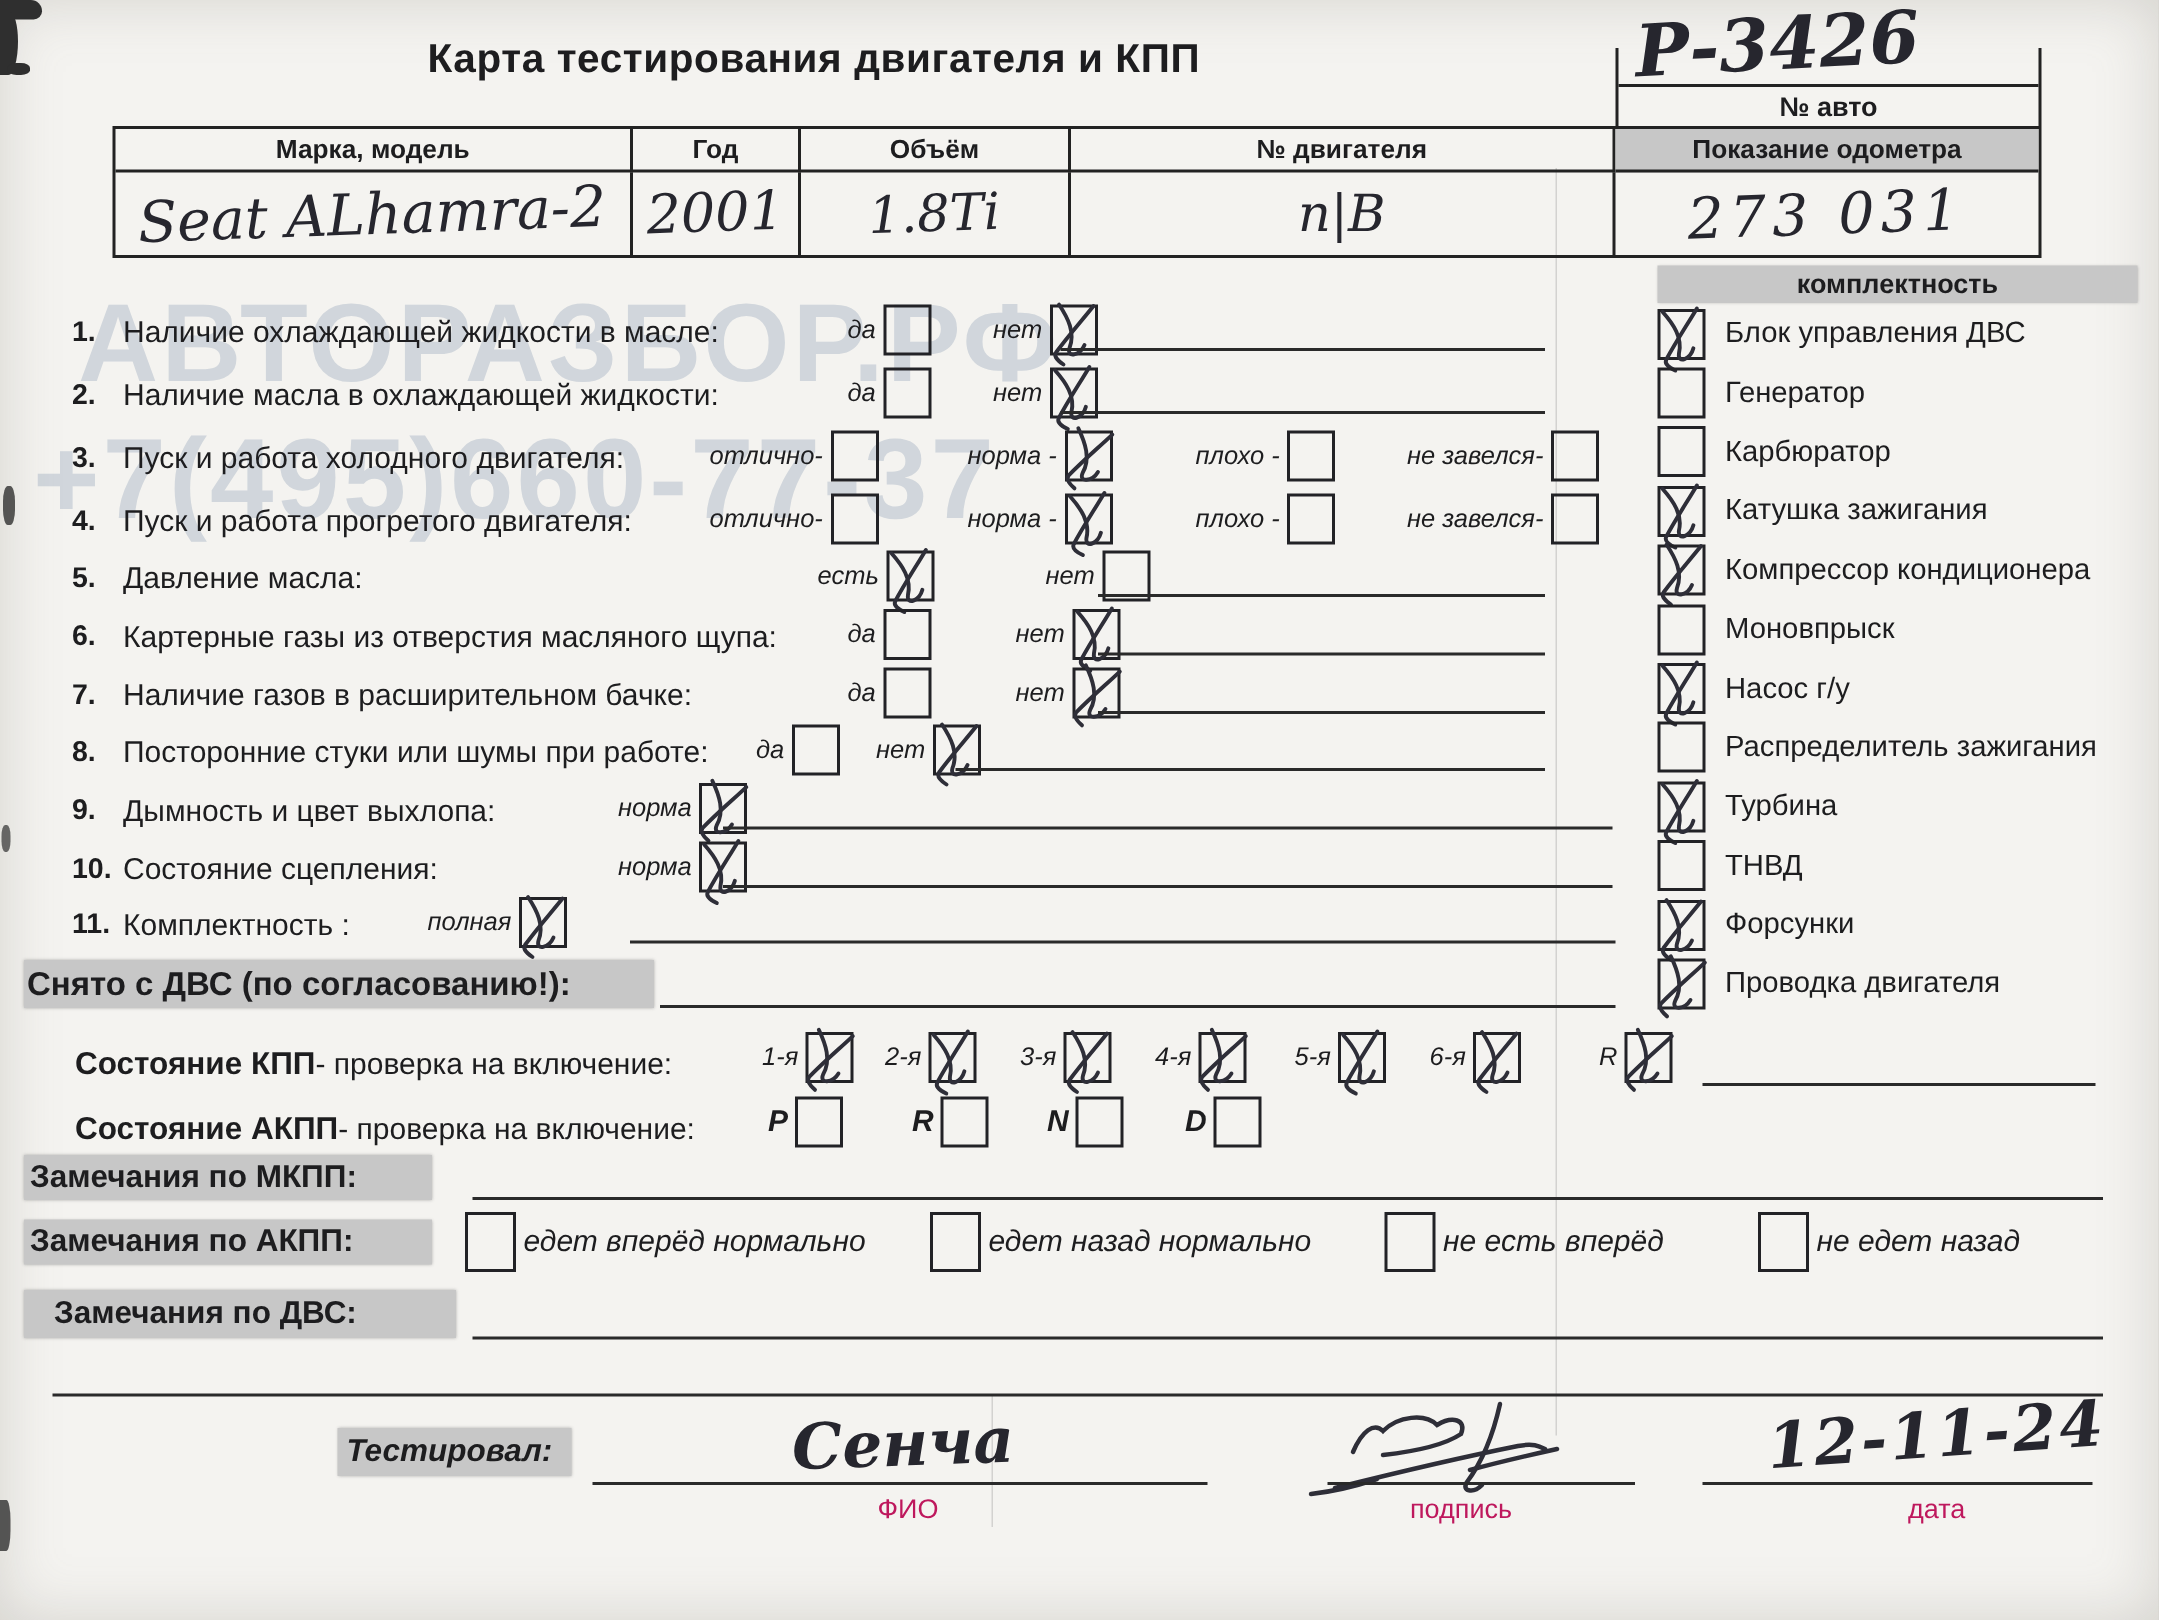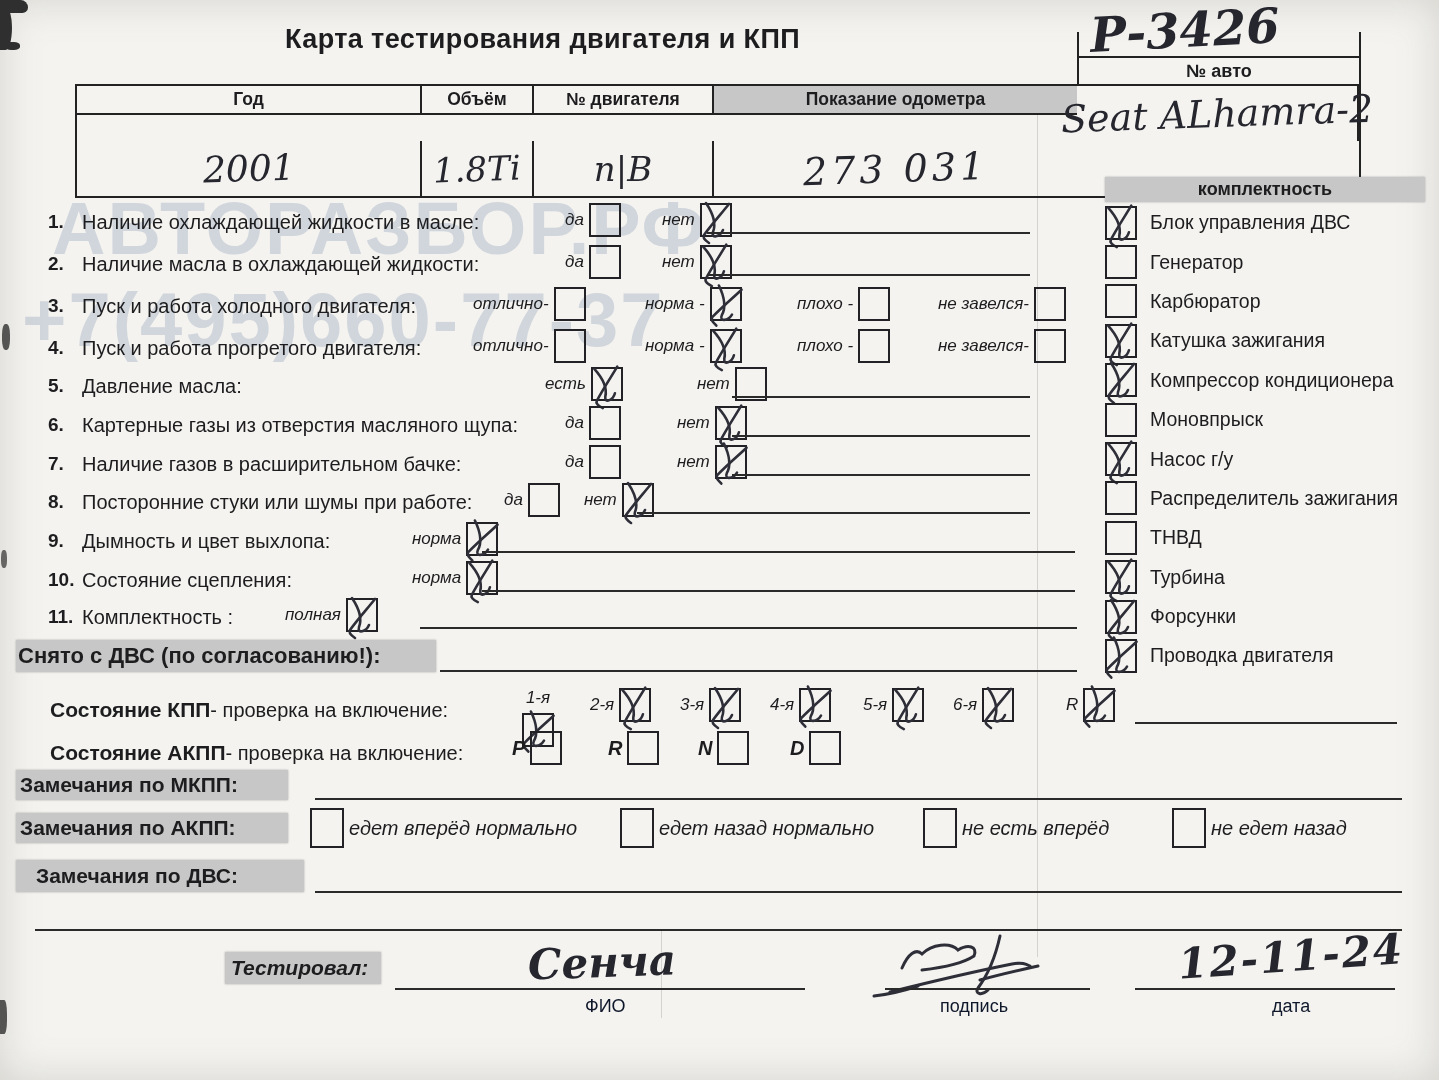--- a/index.html
+++ b/index.html
@@ -34,21 +34,21 @@
   .itable .vc{border-right:2px solid #222;height:55px;display:flex;align-items:center;justify-content:center;}
   .itable .last{border-right:none;}
   
   .comp{position:absolute;left:1105px;top:203px;display:flex;flex-direction:column;}
   .comp .crow{height:39.4px;display:flex;align-items:center;gap:13px;}
   .comp .clabel{font-size:19.5px;white-space:nowrap;}
   
   .wm{position:absolute;font-weight:bold;color:rgba(110,132,162,.26);pointer-events:none;
       letter-spacing:2px;white-space:nowrap;}
   
-  .cap{font-size:18px;color:#0f172a;}
+  .cap{font-size:18px;color:#be185d;}
   .artifact{position:absolute;background:#2f2f2f;}
 </style>
 </head>
 <body>
 
 <div class="page">
 
   <div class="wm" style="left:52px;top:186px;font-size:74px;">АВТОРАЗБОР.РФ</div>
   <div class="wm" style="left:22px;top:276px;font-size:76px;">+7(495)660-77-37</div>
 
@@ -63,20 +63,21 @@
 
   <div class="abs title" style="left:285px;top:24px;">Карта тестирования двигателя  и КПП</div>
 
   <div class="abs hand" style="left:1090px;top:2px;font-size:48px;transform:rotate(-3deg);font-weight:bold;">Р-3426</div>
   <div class="abs" style="left:1077px;top:32px;width:280px;height:52px;border-left:2.5px solid #222;border-right:2.5px solid #222;">
     <div style="position:absolute;left:0;right:0;top:24px;border-top:2.5px solid #222;"></div>
     <div style="position:absolute;left:0;right:0;top:27px;height:25px;display:flex;align-items:center;justify-content:center;font-weight:bold;font-size:18px;">№ авто</div>
   </div>
 
   <div class="itable">
+    <div class="hc">Марка, модель</div>
     <div class="hc">Год</div>
     <div class="hc">Объём</div>
     <div class="hc">№ двигателя</div>
     <div class="hc last" style="background:#c7c7c7;">Показание одометра</div>
     <div class="vc">
         <span class="hand" style="font-size:38px;transform:rotate(-2deg);">Seat ALhamra-2</span>
       </div>
     <div class="vc">
         <span class="hand" style="font-size:36px;transform:rotate(-2deg);">2001</span>
       </div>
@@ -139,31 +140,31 @@
     <path d="M32 5 C 24 15, 15 25, 7 36 C 5 39, 9 42, 12 44"></path>
   </svg>
 </span>
         <span class="clabel">Насос г/у</span>
       </div>
     <div class="crow">
         <span class="box"></span>
         <span class="clabel">Распределитель зажигания</span>
       </div>
     <div class="crow">
+        <span class="box checked">
+  <svg viewBox="0 0 42 48" style="transform: rotate(-8deg);">
+    <path d="M9 4 C 15 13, 20 23, 16 33 C 14 40, 23 38, 26 31"></path>
+    <path d="M32 5 C 24 15, 15 25, 7 36 C 5 39, 9 42, 12 44"></path>
+  </svg>
+</span>
+        <span class="clabel">Турбина</span>
+      </div>
+    <div class="crow">
         <span class="box"></span>
         <span class="clabel">ТНВД</span>
-      </div>
-    <div class="crow">
-        <span class="box checked">
-  <svg viewBox="0 0 42 48" style="transform: rotate(-8deg);">
-    <path d="M9 4 C 15 13, 20 23, 16 33 C 14 40, 23 38, 26 31"></path>
-    <path d="M32 5 C 24 15, 15 25, 7 36 C 5 39, 9 42, 12 44"></path>
-  </svg>
-</span>
-        <span class="clabel">Турбина</span>
       </div>
     <div class="crow">
         <span class="box checked">
   <svg viewBox="0 0 42 48" style="transform: rotate(0deg);">
     <path d="M9 4 C 15 13, 20 23, 16 33 C 14 40, 23 38, 26 31"></path>
     <path d="M32 5 C 24 15, 15 25, 7 36 C 5 39, 9 42, 12 44"></path>
   </svg>
 </span>
         <span class="clabel">Форсунки</span>
       </div>
@@ -388,21 +389,21 @@
       </span>
   </div>
   <div class="uline" style="left:420px;top:627px;width:657px;"></div>
 
   <div class="abs shade" style="left:16px;top:640px;width:418px;height:32px;font-size:22px;padding-left:2px;">Снято с ДВС (по согласованию!):</div>
   <div class="uline" style="left:440px;top:670px;width:637px;"></div>
 
   <div class="row" style="left:50px;top:690px;width:1360px;height:40px;">
     <span style="font-weight:bold;font-size:21px;white-space:nowrap;">Состояние КПП</span>
     <span class="lbl"> - проверка на включение:</span>
-    <span class="opt" style="left:472px;flex-direction:column;">
+    <span class="opt" style="left:458px;">
         <em class="it">1-я</em>
         <span class="box checked">
   <svg viewBox="0 0 42 48" style="transform: rotate(8deg);">
     <path d="M9 4 C 15 13, 20 23, 16 33 C 14 40, 23 38, 26 31"></path>
     <path d="M32 5 C 24 15, 15 25, 7 36 C 5 39, 9 42, 12 44"></path>
   </svg>
 </span>
       </span>
     <span class="opt" style="left:540px;">
         <em class="it">2-я</em>

